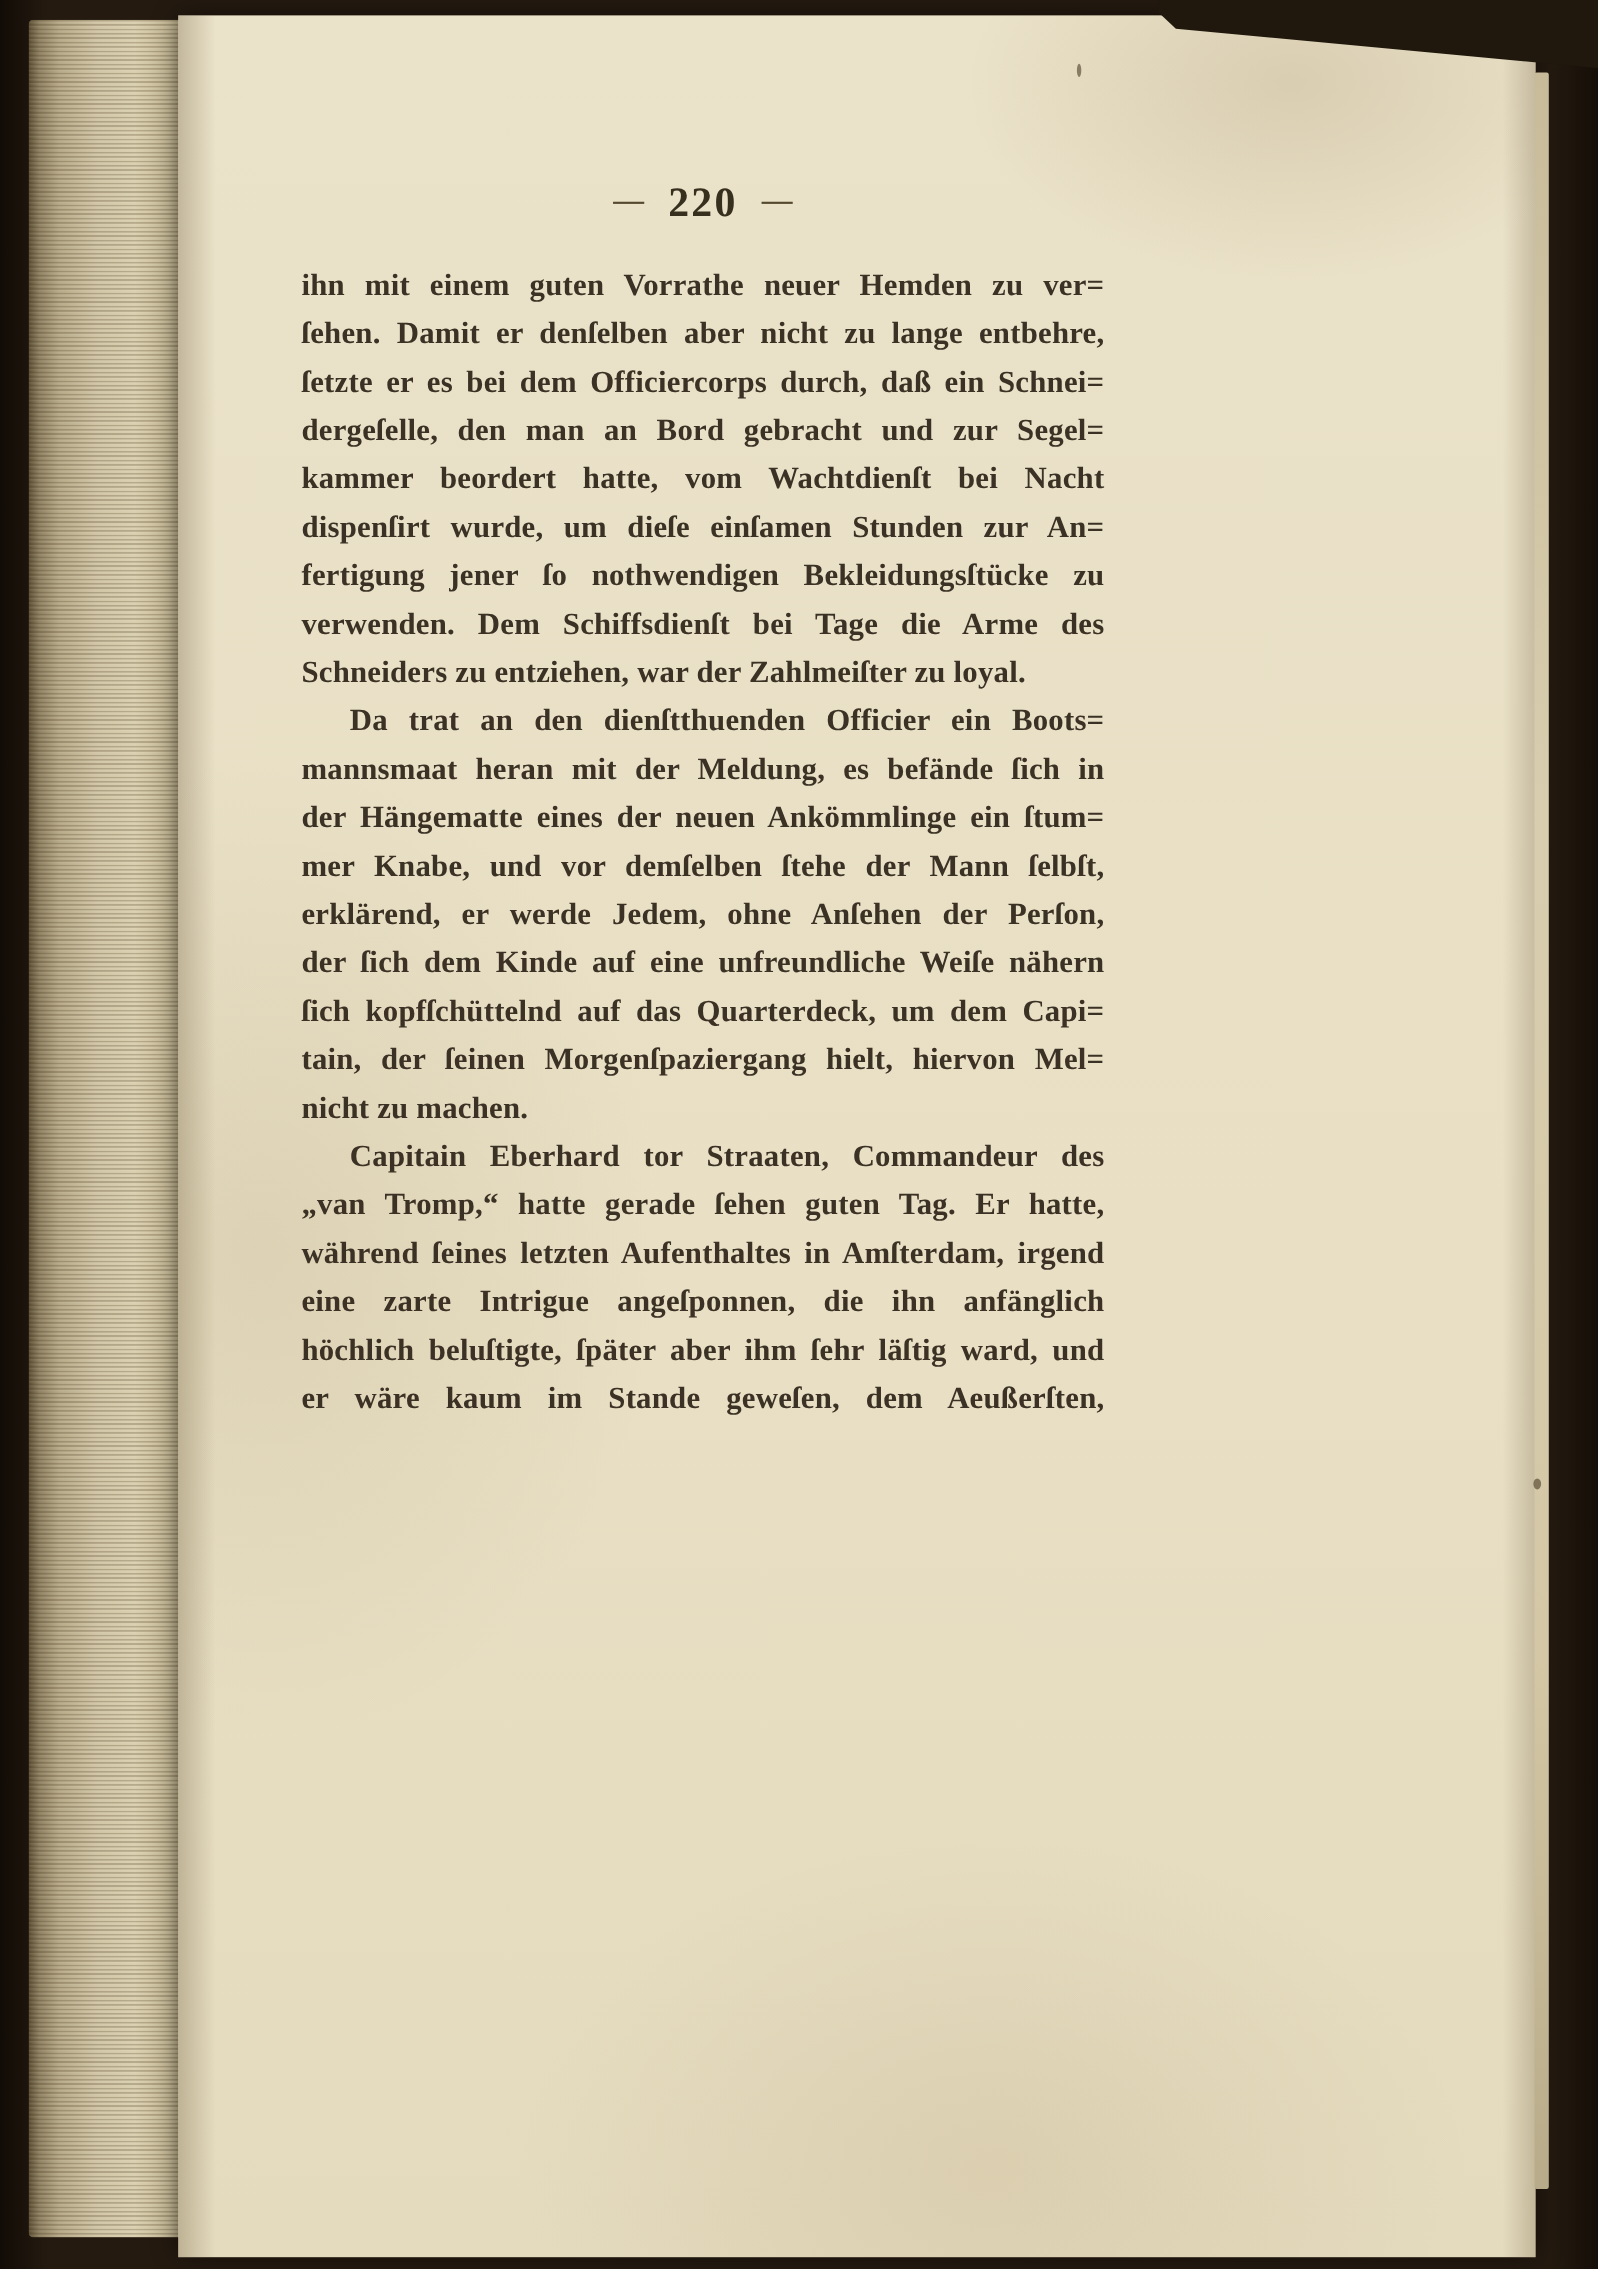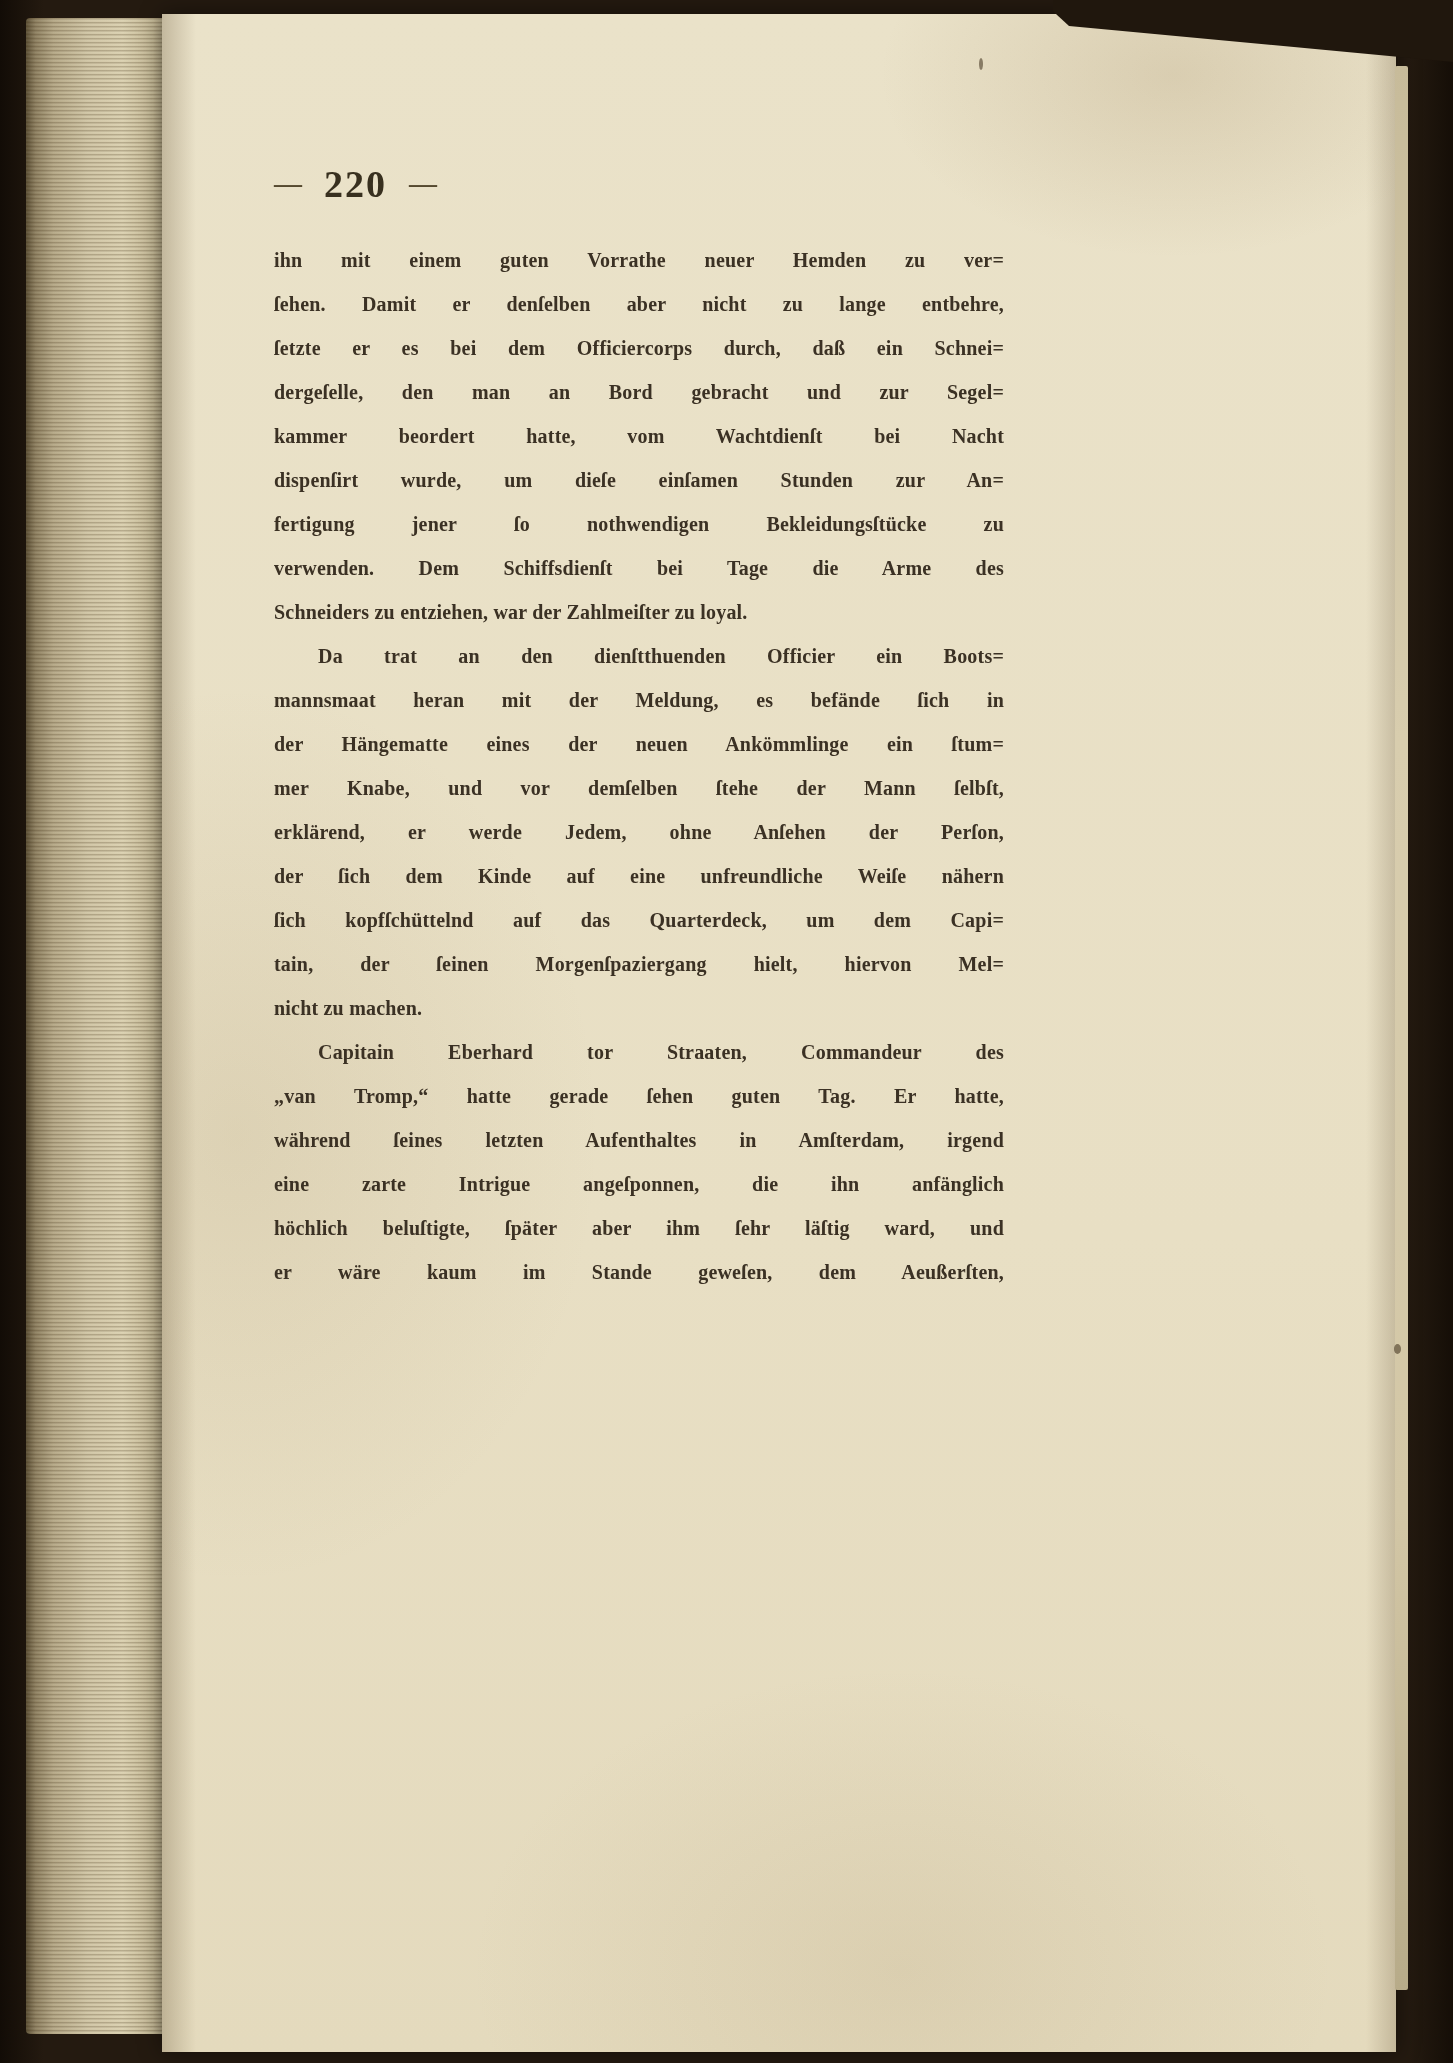--- a/index.html
+++ b/index.html
@@ -73,21 +73,21 @@
     background: linear-gradient(180deg, #c7bb9a 0%, #d8cdae 35%, #d3c7a6 75%, #b7ab89 100%);
     border-radius: 2px;
   }
 
   
   .page-header {
     position: absolute;
     left: 112px;
     top: 148px;
     width: 730px;
-    text-align: left;
+    text-align: center;
     color: #38301f;
   }
   .page-header .dash {
     font-size: 28px;
     font-weight: bold;
     color: #55492f;
     position: relative;
     top: -5px;
   }
   .page-header .num {
@@ -96,21 +96,21 @@
     letter-spacing: 2px;
     margin: 0 22px;
   }
 
   
   .text-block {
     position: absolute;
     left: 112px;
     top: 224px;
     width: 730px;
-    font-size: 20px;
+    font-size: 28px;
     font-weight: bold;
     line-height: 44px;
     color: #3b3124;
     letter-spacing: 0.2px;
   }
   .paragraph { margin: 0; }
   .line {
     text-align: justify;
     text-align-last: left;
     white-space: normal;

